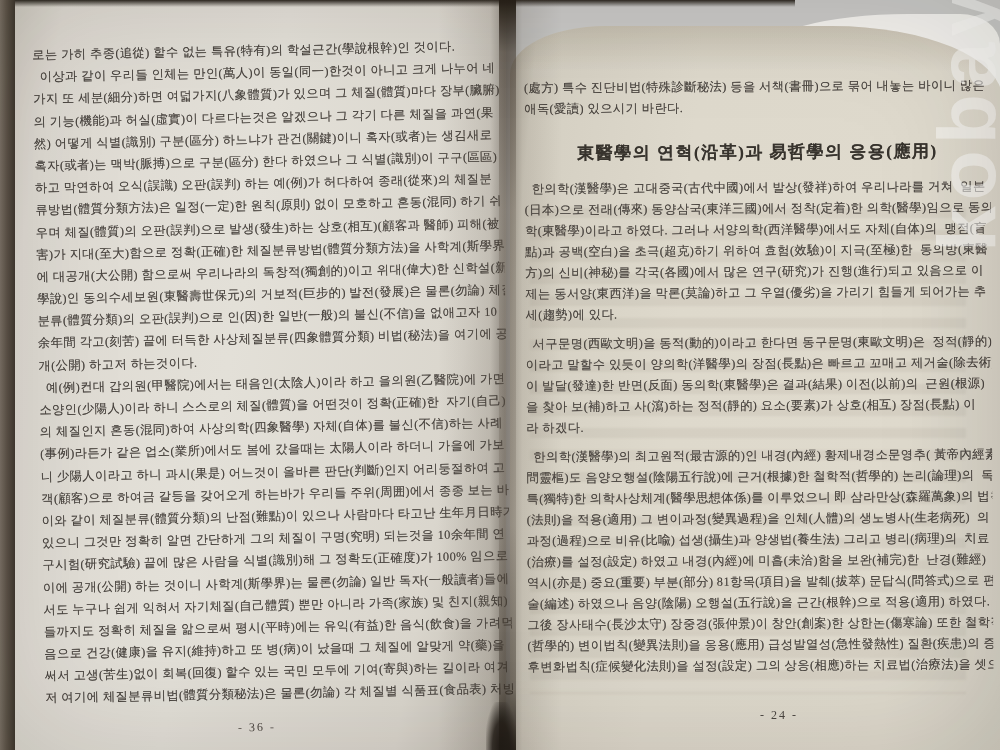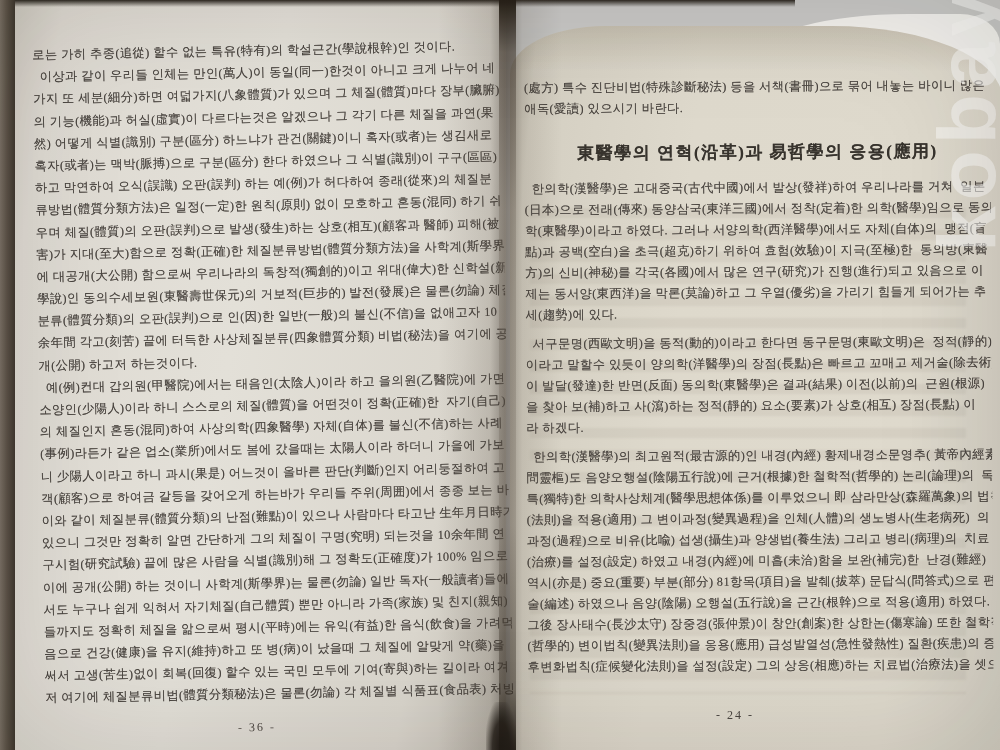--- a/index.html
+++ b/index.html
@@ -57,21 +57,21 @@
   .heading{
     margin:22px 0 14px 0;text-align:center;font-weight:bold;color:#37332d;
     font-size:17px;letter-spacing:1.5px;white-space:nowrap;
     text-shadow:0 0 .6px rgba(55,51,45,.7);
   }
   .para{margin-top:8px;}
   .pagenum{
     position:absolute;z-index:3;font-size:12px;color:#4a4540;letter-spacing:2px;
   }
   .pagenum-left{left:238px;top:720px;transform:rotate(-1deg);}
-  .pagenum-right{left:716px;top:708px;text-align:center;}
+  .pagenum-right{left:760px;top:708px;text-align:center;}
   .ghost-lines{
     position:absolute;left:530px;top:208px;width:436px;height:486px;z-index:2;pointer-events:none;
     background:repeating-linear-gradient(to bottom,rgba(110,100,86,.075) 0 10px,rgba(110,100,86,0) 10px 22px);
     filter:blur(1px);
   }
   .watermark{
     position:absolute;left:926px;top:252px;z-index:5;pointer-events:none;
     transform:rotate(-90deg);transform-origin:0 0;
     font-family:"Liberation Sans","DejaVu Sans",sans-serif;
     font-size:82px;font-weight:bold;letter-spacing:6px;line-height:82px;

